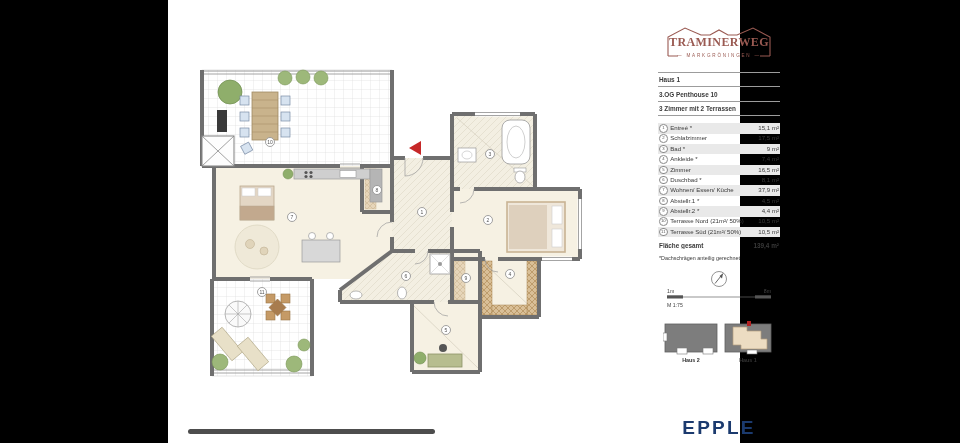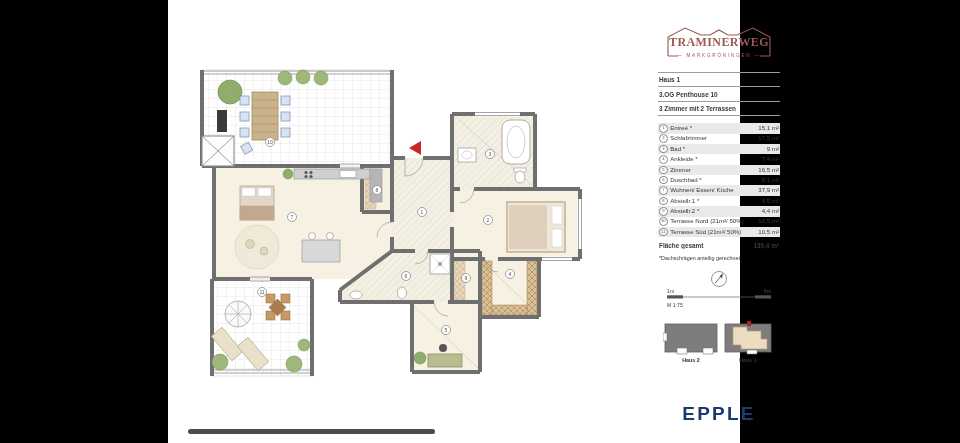--- a/index.html
+++ b/index.html
@@ -25,21 +25,21 @@
   .row.alt{background:#e9e9e9;}
   .num{width:6.6px;height:6.6px;border:.6px solid #8a8a8a;border-radius:50%;font-size:4.2px;
        display:flex;align-items:center;justify-content:center;margin-right:2.6px;color:#555;flex:none;background:#fff;}
   .lbl{flex:1;white-space:nowrap;overflow:hidden;}
   .area{white-space:nowrap;}
   .total{display:flex;font-weight:bold;font-size:6.4px;margin-top:5px;padding:0 1px;}
   .total .lbl{flex:1;}
   .footnote{font-size:5.4px;margin-top:6px;padding:0 1px;color:#3a3a3a;}
   .compass-scale{margin-top:9px;text-align:center;}
   .keyplan{margin-top:5px;text-align:center;}
-  .brand{margin-top:34px;text-align:center;font-size:19px;font-weight:bold;letter-spacing:2.2px;color:#1b3a6e;}
+  .brand{margin-top:48px;text-align:center;font-size:19px;font-weight:bold;letter-spacing:2.2px;color:#1b3a6e;}
 </style>
 </head>
 <body>
 
 <div class="content">
 
   <svg class="plan" viewBox="0 0 440 332">
     <defs>
       <pattern id="grid" width="9" height="9" patternUnits="userSpaceOnUse">
         <rect width="9" height="9" fill="#ffffff"></rect>

